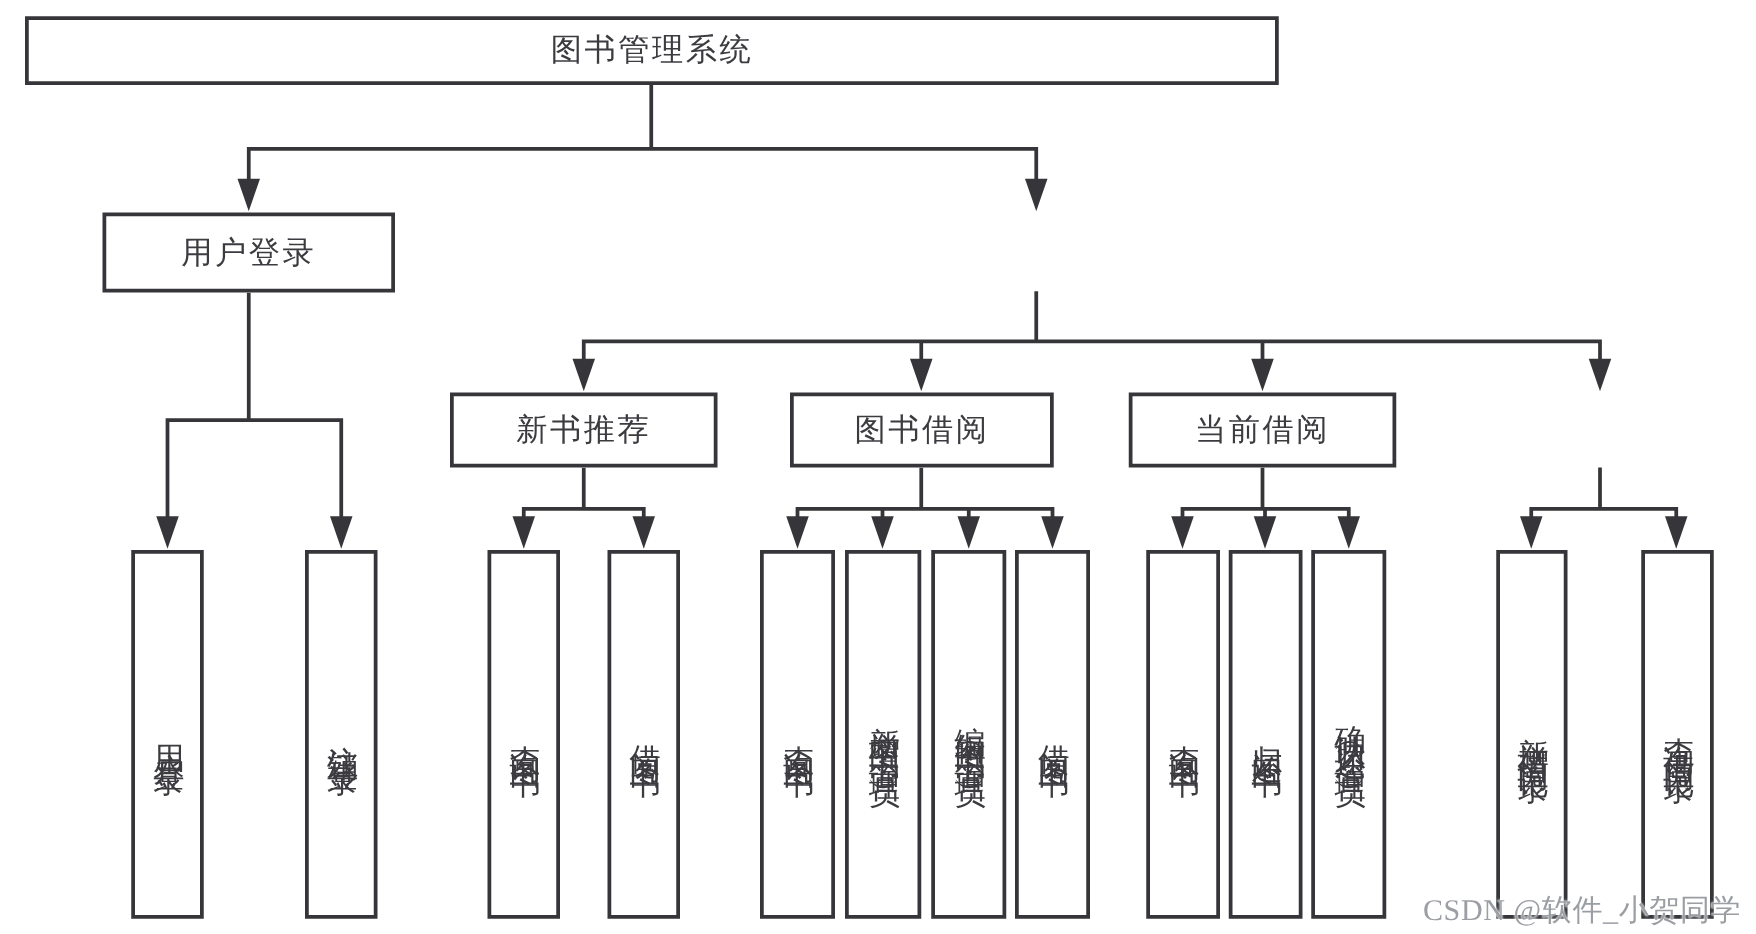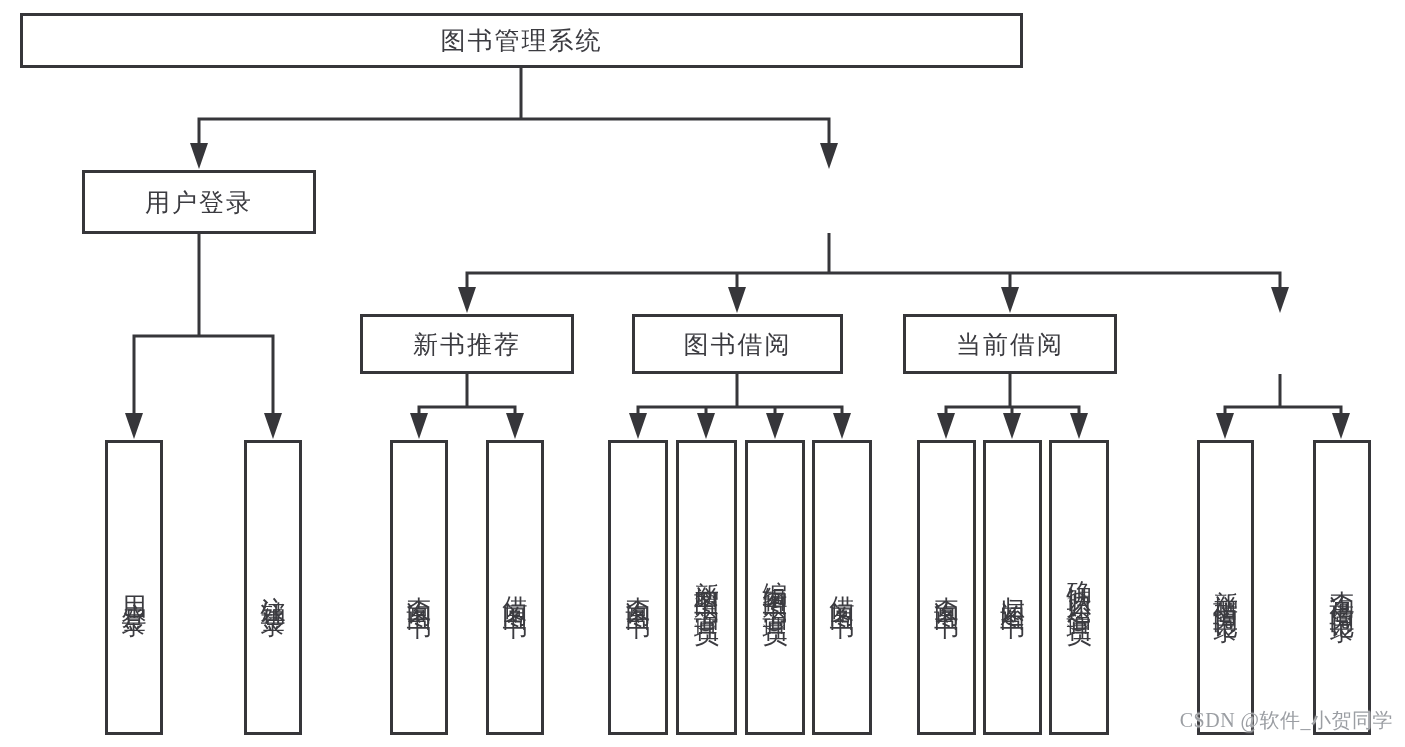--- a/index.html
+++ b/index.html
@@ -34,22 +34,22 @@
     white-space:nowrap;color:var(--text);
   }
   .box.v .vlbl{
     writing-mode:vertical-rl;
     text-orientation:mixed;
     font-size:25px;letter-spacing:6px;line-height:1;
     color:var(--text);
   }
   .watermark{
     position:absolute;
-    right:12px;bottom:13px;
-    font-size:20px;letter-spacing:0.5px;
+    right:12px;bottom:3px;
+    font-size:24px;letter-spacing:0.5px;
     color:var(--watermark);
     text-shadow:0 0 2px #ffffff,0 0 2px #ffffff;
     z-index:5;
     white-space:nowrap;
   }
 </style>
 </head>
 <body>
 
 <div class="canvas">

